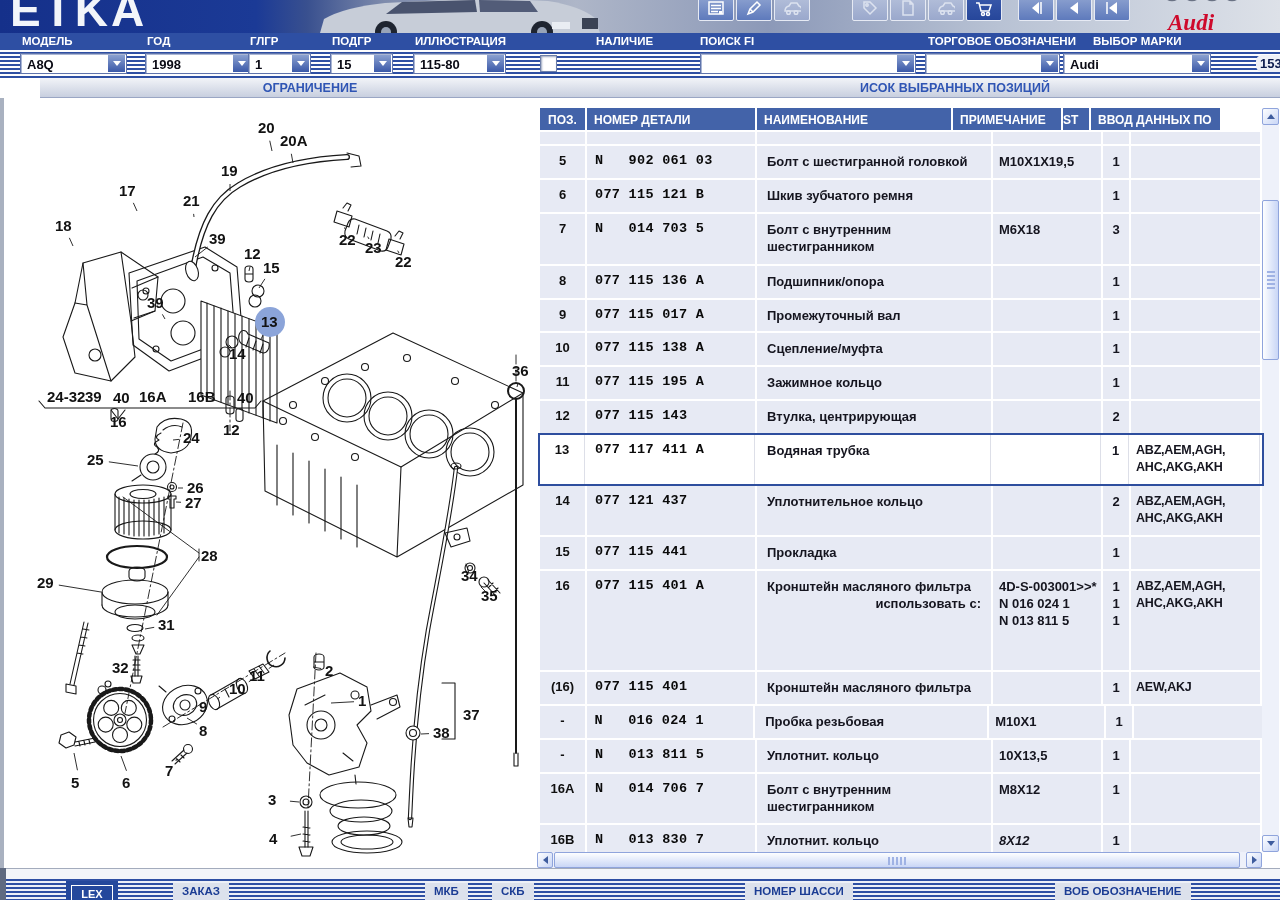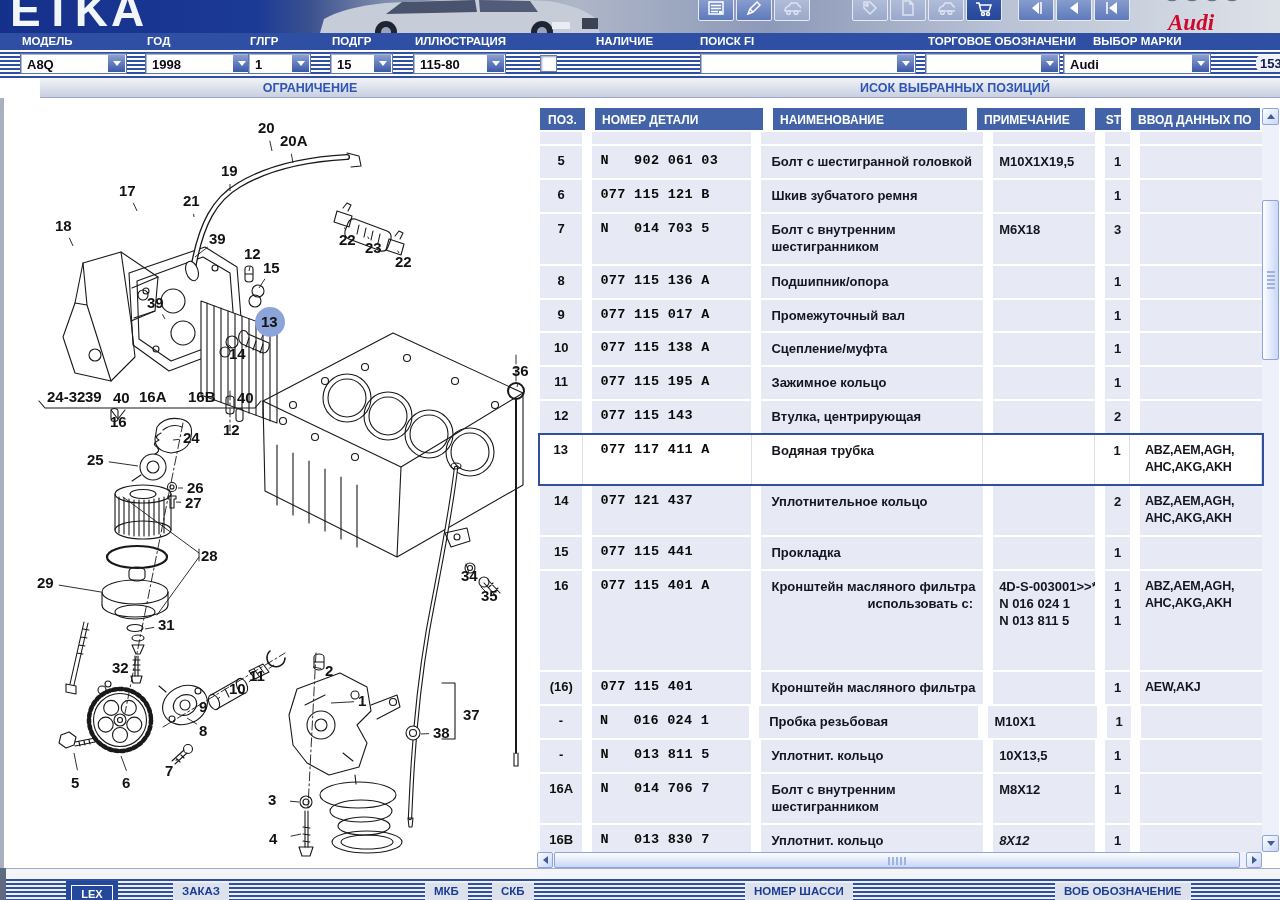--- a/index.html
+++ b/index.html
@@ -48,21 +48,21 @@
   
   .main{position:absolute;left:0;top:98px;width:1280px;height:770px;background:#fff;}
   .edge-l{position:absolute;left:0;top:98px;width:4px;height:802px;background:#A9B1C0;}
 
   
   #dsvg{position:absolute;left:25px;top:7px;}
   #dsvg text{font-family:"Liberation Sans",sans-serif;font-size:15px;font-weight:600;fill:#121212;}
 
   
   .tablewrap{position:absolute;left:540px;top:10px;width:722px;}
-  .thead,.trow{display:flex;gap:10px;margin-bottom:2px;}
+  .thead,.trow{display:flex;gap:2px;margin-bottom:2px;}
   .thead .c{background:#4363A9;color:#fff;font-size:12px;font-weight:bold;height:22px;
     padding-top:5px;box-sizing:border-box;overflow:hidden;white-space:nowrap;}
   .trow .c{background:#E7EAF4;box-sizing:border-box;padding-top:7px;overflow:hidden;}
   .trow.sel{position:relative;z-index:2;box-shadow:0 0 0 2px #2E4E9E;}
   .trow.sel .c{background:#FFFFFF;border-right:1px solid #DDDFE8;}
   .c.pos{text-align:center;font-size:13px;font-weight:bold;color:#101010;}
   .c.part{font-family:"Liberation Mono",monospace;font-size:13.5px;font-weight:bold;
     white-space:pre;padding-left:8px;color:#0A0A0A;letter-spacing:0.3px;}
   .c.name{padding-left:10px;padding-right:4px;}
   .c.note{padding-left:6px;}
@@ -555,21 +555,21 @@
           <text x="456" y="496">35</text>
         </g>
     </svg>
 
     <div class="tablewrap" id="tbl">
         <div class="thead">
           <div class="c" style="width: 45px; text-align: center;">ПОЗ.</div>
           <div class="c" style="width: 168px; text-align: left; padding-left: 7px;">НОМЕР ДЕТАЛИ</div>
           <div class="c" style="width: 194px; text-align: left; padding-left: 7px;">НАИМЕНОВАНИЕ</div>
           <div class="c" style="width: 108px; text-align: left; padding-left: 7px;">ПРИМЕЧАНИЕ</div>
-          <div class="c" style="width: 26px; text-align: right;">ST</div>
+          <div class="c" style="width: 26px; text-align: left;">ST</div>
           <div class="c" style="width: 129px; text-align: left; padding-left: 7px;">ВВОД ДАННЫХ ПО</div>
         </div>
         <div class="trow" style="height: 12px;">
           <div class="c pos" style="width: 45px;"></div>
           <div class="c part" style="width: 168px;"></div>
           <div class="c name" style="width: 234px;">
             <div class="line"></div>
           </div>
           <div class="c note" style="width: 108px;">
             <div class="line"></div>

